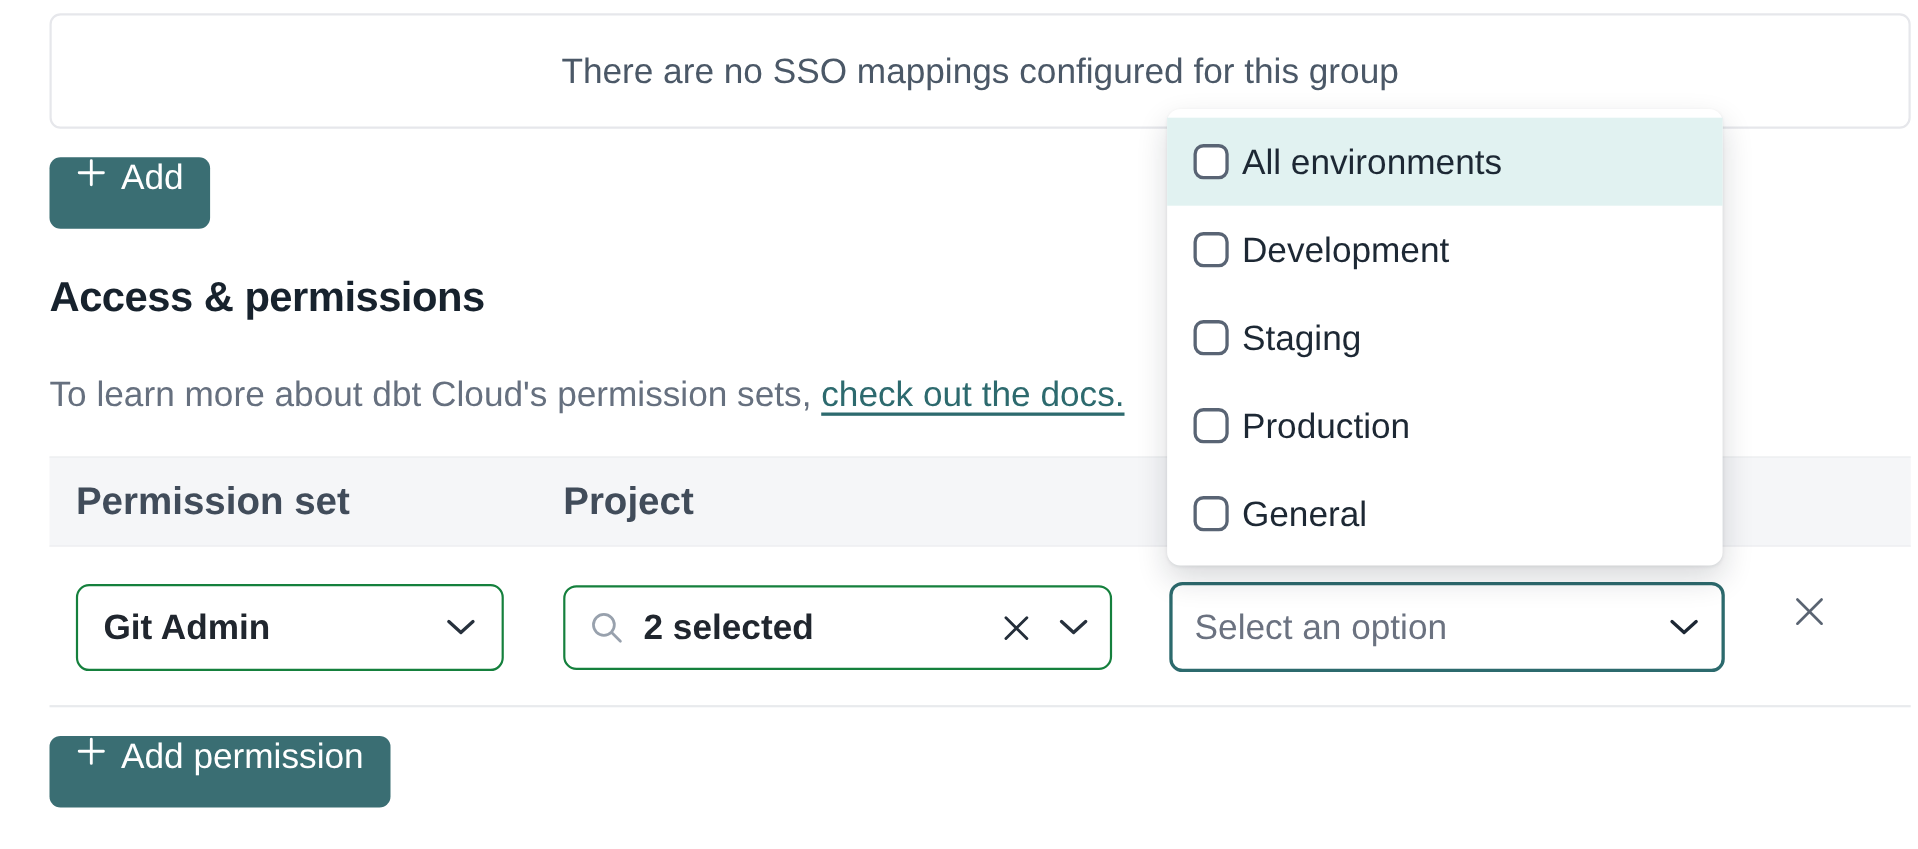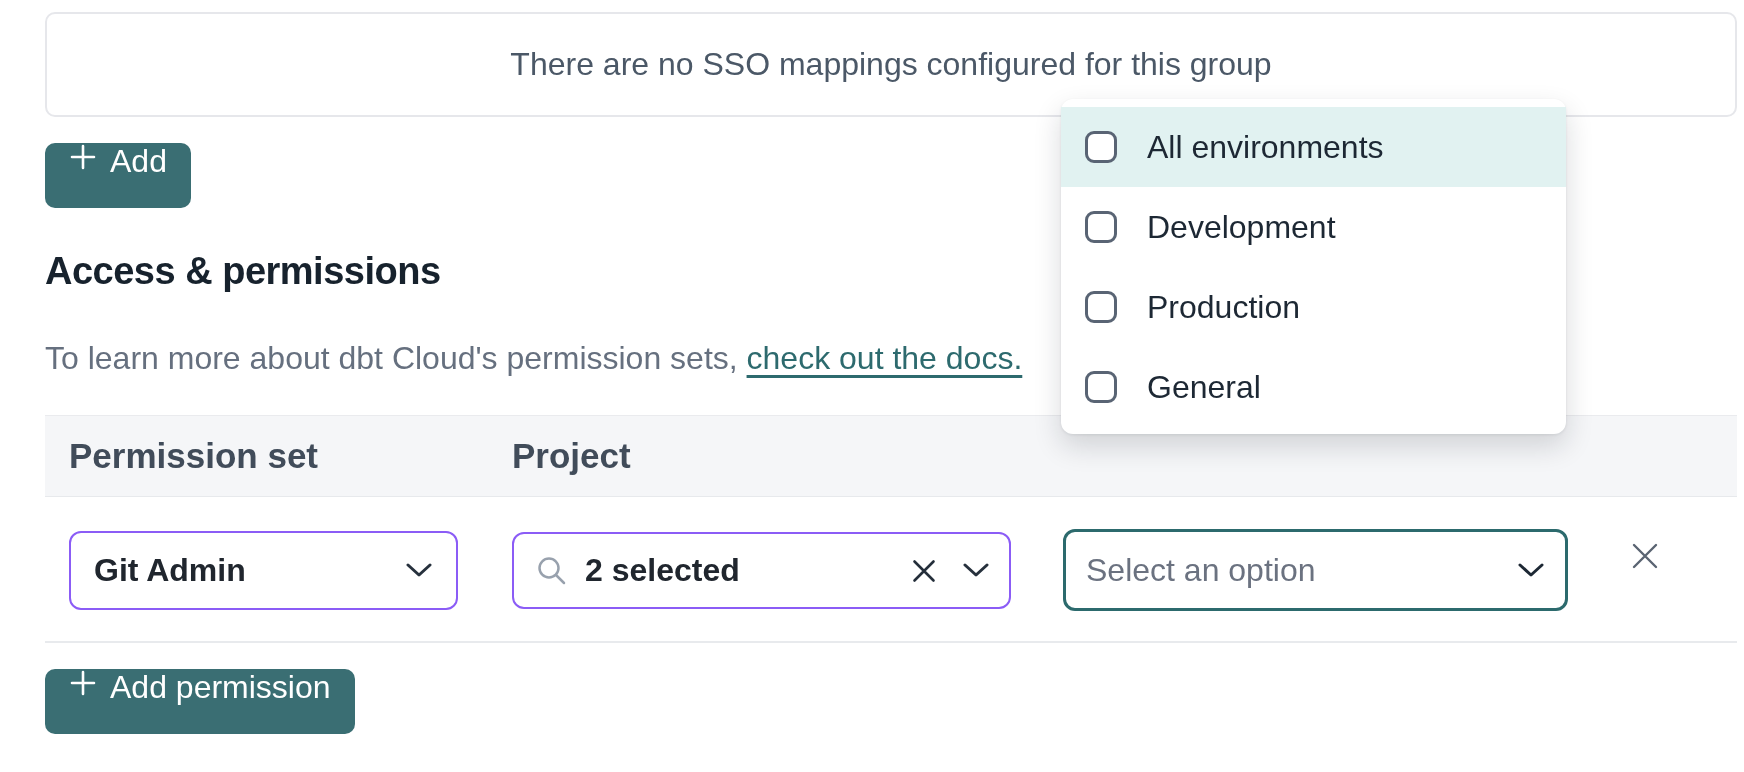--- a/index.html
+++ b/index.html
@@ -45,21 +45,21 @@
   }
   .col-permission{left:24px;}
   .col-project{left:467px;}
   .table-row{
     position:absolute;left:45px;top:497px;width:1692px;height:146px;background:#fff;
     border-bottom:2px solid #e8eaed;box-sizing:border-box;
   }
   
   .select{
     position:absolute;display:flex;align-items:center;box-sizing:border-box;background:#fff;
-    border:2px solid #8b5cf6;border-radius:12px;cursor:pointer;
+    border:2px solid #15803d;border-radius:12px;cursor:pointer;
   }
   #select-permission{left:24px;top:34px;width:389px;height:79px;padding:0 24px 0 23px;}
   #select-project{left:467px;top:35px;width:499px;height:77px;padding:0 20px 0 21px;}
   #select-environment{
     left:1018px;top:32px;width:505px;height:82px;padding:0 21px 0 20px;
     border:3px solid #2c6a6d;
     gap:35px;
   }
   .select-value{font-size:32px;font-weight:700;color:#20262e;white-space:nowrap;}
   .placeholder{font-size:32px;color:#6b7280;white-space:nowrap;}
@@ -71,21 +71,21 @@
     position:absolute;left:1578px;top:37px;width:44px;height:44px;
     display:flex;align-items:center;justify-content:center;cursor:pointer;background:none;border:none;padding:0;
   }
   
   .dropdown-panel{
     position:absolute;left:1061px;top:99px;width:505px;box-sizing:border-box;
     background:#fff;border-radius:12px;padding:8px 0 7px;z-index:10;
     box-shadow:0 1px 3px rgba(16,24,40,.08),0 12px 28px rgba(16,24,40,.16);
   }
   .option{
-    height:80px;display:flex;align-items:center;padding:0 24px;gap:30px;cursor:pointer;
+    height:80px;display:flex;align-items:center;padding:0 24px;gap:12px;cursor:pointer;
   }
   .option.highlighted{background:#e1f2f1;}
   .cbx{
     width:32px;height:32px;box-sizing:border-box;flex:none;
     border:3px solid #596474;border-radius:9px;background:#fff;cursor:pointer;
   }
   .option-label{font-size:32px;color:#1d2834;}
   svg{display:block;}
 </style>
 </head>
@@ -166,20 +166,24 @@
   <div class="option highlighted">
     <span class="cbx"></span>
     <span class="option-label">All environments</span>
   </div>
   <div class="option">
     <span class="cbx"></span>
     <span class="option-label">Development</span>
   </div>
   <div class="option">
     <span class="cbx"></span>
+    <span class="option-label">Staging</span>
+  </div>
+  <div class="option">
+    <span class="cbx"></span>
     <span class="option-label">Production</span>
   </div>
   <div class="option">
     <span class="cbx"></span>
     <span class="option-label">General</span>
   </div>
 </div>
 
 <button class="btn" id="btn-add-permission">
   <span>

